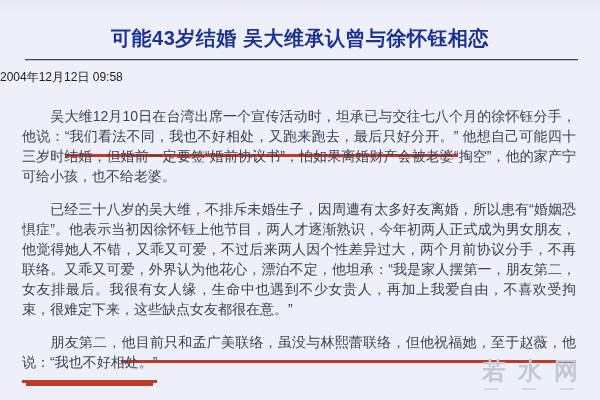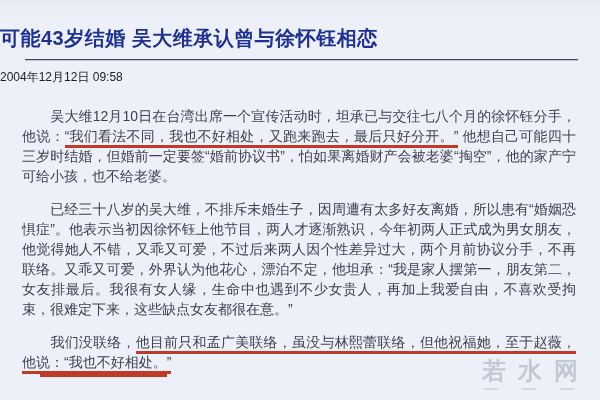--- a/index.html
+++ b/index.html
@@ -11,21 +11,21 @@
   .page {
     position: relative;
     width: 600px;
     height: 400px;
     background: linear-gradient(#e6e9f3 0px, #eef0f9 16px);
     overflow: hidden;
   }
   
   .article-title {
     margin-top: 25px;
-    text-align: left;
+    text-align: center;
     font-size: 20px;
     font-weight: bold;
     letter-spacing: 0.5px;
     color: #1d3194;
   }
   .title-divider {
     margin: 7px 22px 0 25px;
     height: 1px;
     background: #3f4464;
     box-shadow: 0 1px 0 rgba(63,68,100,0.25);
@@ -42,21 +42,21 @@
     font-size: 14px;
     line-height: 20px;
     color: #3d4052;
     text-align: justify;
   }
   .article-body p { margin-bottom: 13px; }
   .article-body p:last-child { margin-bottom: 0; }
   
   .redline {
     border-bottom: 3px solid #c03a28;
-    padding-bottom: 1px;
+    padding-bottom: 10px;
   }
   .redline-double {
     box-shadow: 0 7px 0 -4px #c03a28;
   }
   
   .watermark {
     position: absolute;
     right: 22px;
     bottom: 10px;
     text-align: center;
@@ -93,21 +93,21 @@
   <div class="title-divider"></div>
 
   <div class="publish-date">2004年12月12日 09:58</div>
 
   <div class="article-body">
 
     <p><span>　　吴大维12月10日在台湾出席一个宣传活动时，坦承已与交往七八个月的徐怀钰分手，他说：</span><span class="redline">“我们看法不同，我也不好相处，又跑来跑去，最后只好分开。”</span><span> 他想自己可能四十三岁时结婚，但婚前一定要签“婚前协议书”，怕如果离婚财产会被老婆“掏空”，他的家产宁可给小孩，也不给老婆。</span></p>
 
     <p><span>　　已经三十八岁的吴大维，不排斥未婚生子，因周遭有太多好友离婚，所以患有“婚姻恐惧症”。他表示当初因徐怀钰上他节目，两人才逐渐熟识，今年初两人正式成为男女朋友，他觉得她人不错，又乖又可爱，不过后来两人因个性差异过大，两个月前协议分手，不再联络。又乖又可爱，外界认为他花心，漂泊不定，他坦承：“我是家人摆第一，朋友第二，女友排最后。我很有女人缘，生命中也遇到不少女贵人，再加上我爱自由，不喜欢受拘束，很难定下来，这些缺点女友都很在意。”</span></p>
 
-    <p><span>　　我们没联络，</span><span class="redline">他目前只和孟广美联络，虽没与林熙蕾联络，但他祝福她，至于赵薇，他</span><span class="redline redline-double">说：“我也不好相处。”</span></p>
+    <p><span>　　朋友第二，</span><span class="redline">他目前只和孟广美联络，虽没与林熙蕾联络，但他祝福她，至于赵薇，他</span><span class="redline redline-double">说：“我也不好相处。”</span></p>
 
   </div>
 
   <div class="watermark">
     <div class="watermark-text">若水网</div>
     <div class="watermark-sub">
       <i></i>
         <i></i>
         <i></i>
     </div>

